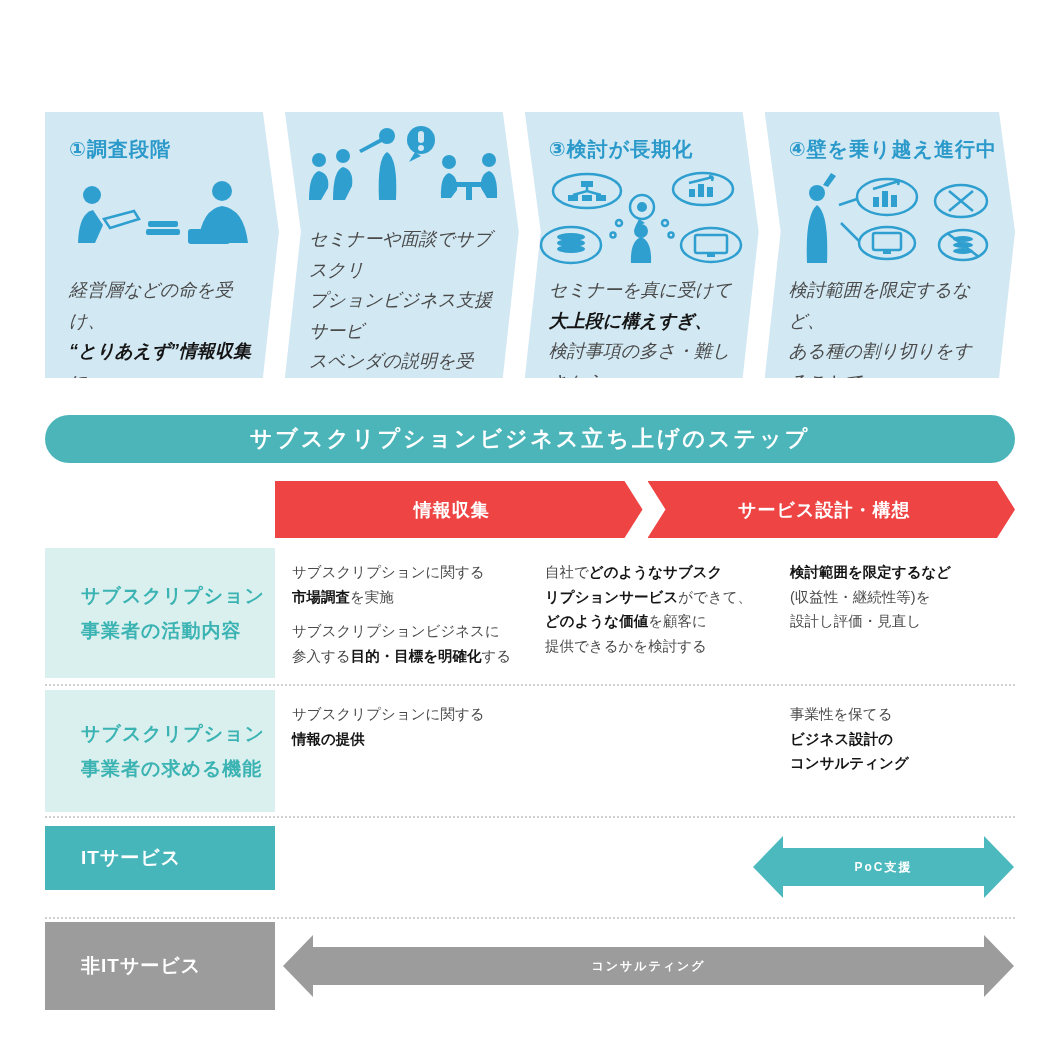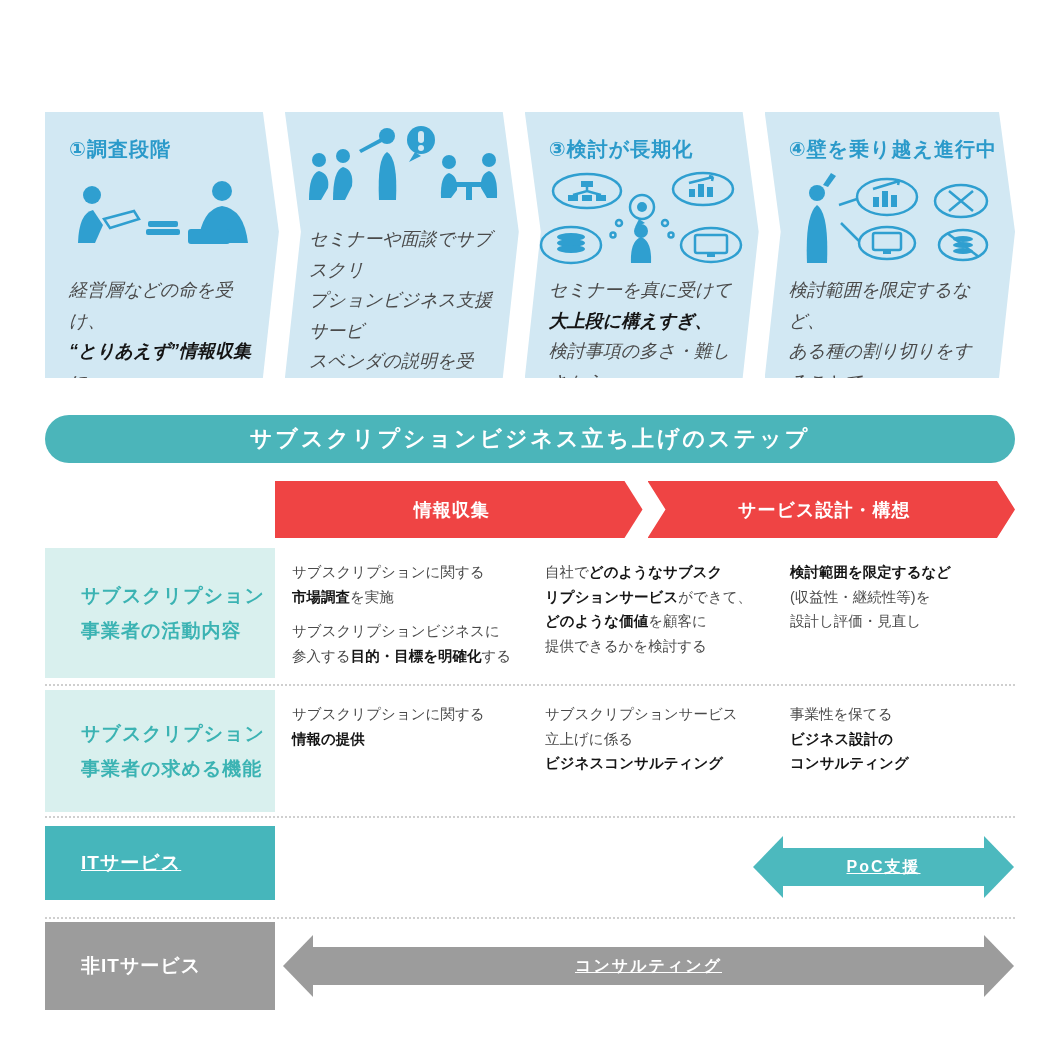--- a/index.html
+++ b/index.html
@@ -45,21 +45,21 @@
   
   .dbl-arrow { position:absolute; height:62px; }
   .dbl-arrow .shaft { position:absolute; left:26px; right:26px; top:12px; bottom:12px; }
   .dbl-arrow .head-l { position:absolute; left:0; top:0; width:30px; height:62px;
                        clip-path:polygon(100% 0, 0 50%, 100% 100%); }
   .dbl-arrow .head-r { position:absolute; right:0; top:0; width:30px; height:62px;
                        clip-path:polygon(0 0, 100% 50%, 0 100%); }
   .dbl-arrow.teal .shaft, .dbl-arrow.teal .head-l, .dbl-arrow.teal .head-r { background:#4cb9be; }
   .dbl-arrow.gray .shaft, .dbl-arrow.gray .head-l, .dbl-arrow.gray .head-r { background:#9c9c9c; }
   .dbl-arrow .arrow-label { position:absolute; inset:0; display:flex; align-items:center; justify-content:center;
-                            color:#fff; font-size:16px; font-weight:bold; letter-spacing:2px;text-decoration:underline; }
+                            color:#fff; font-size:12px; font-weight:bold; letter-spacing:2px; }
 
   svg .ln { stroke:#2f9fd0; stroke-width:2.5; fill:none; }
 </style>
 </head>
 <body>
 
 <div class="canvas">
 
 
   <div class="phases">
@@ -232,33 +232,28 @@
 設計し評価・見直し</span></p>
     </div>
   <div class="dotline" style="top:684px;"></div>
 
   <div class="row-head teal-light" style="top:690px; height:122px;">サブスクリプション
 事業者の求める機能</div>
   <div class="cell rich" style="left:292px; top:702px; width:250px;">
       <p><span>サブスクリプションに関する
 </span><span class="b">情報の提供</span></p>
     </div>
-  <div class="cell rich" style="left:545px; top:702px; width:250px;">
-      <p><span>サブスクリプションサービス
-立上げに係る
-</span><span class="b">ビジネスコンサルティング</span></p>
-    </div>
   <div class="cell rich" style="left:790px; top:702px; width:225px;">
       <p><span>事業性を保てる
 </span><span class="b">ビジネス設計の
 コンサルティング</span></p>
     </div>
   <div class="dotline" style="top:816px;"></div>
 
-  <div class="row-head teal-solid" style="top:826px; height:74px;text-decoration:underline;">ITサービス</div>
+  <div class="row-head teal-solid" style="top:826px; height:64px;">ITサービス</div>
   <div class="dbl-arrow teal" style="left:753px; top:836px; width:261px;">
     <span class="head-l"></span>
     <span class="shaft"></span>
     <span class="head-r"></span>
     <span class="arrow-label">PoC支援</span>
   </div>
   <div class="dotline" style="top:917px;"></div>
 
   <div class="row-head gray-solid" style="top:922px; height:88px;">非ITサービス</div>
   <div class="dbl-arrow gray" style="left:283px; top:935px; width:731px;">

